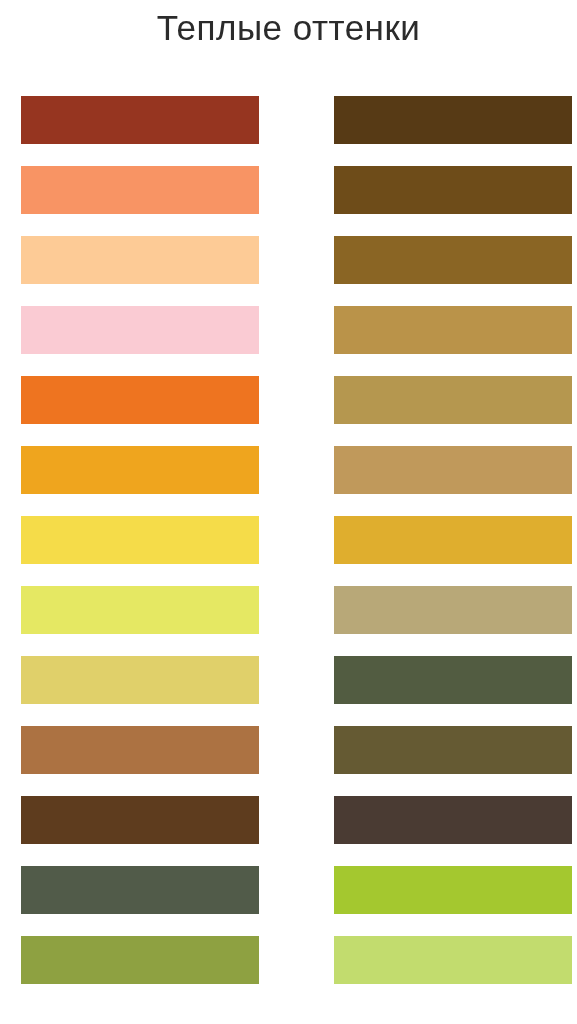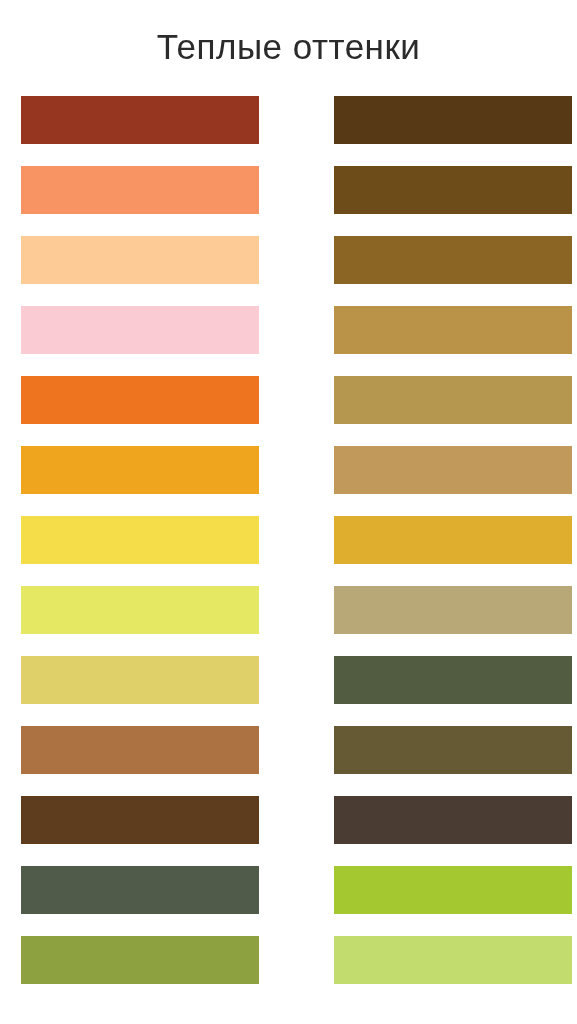--- a/index.html
+++ b/index.html
@@ -20,21 +20,21 @@
     position: relative;
     width: 577px;
     height: 1024px;
     background: #ffffff;
     box-sizing: border-box;
   }
 
   .page-title {
     position: absolute;
     left: 0;
-    top: 24px;
+    top: 5px;
     width: 577px;
     text-align: center;
     font-family: "Liberation Sans", sans-serif;
     font-size: 35px;
     font-weight: 400;
     letter-spacing: 0.5px;
     color: #2b2b2b;
     line-height: 46px;
     white-space: nowrap;
   }

